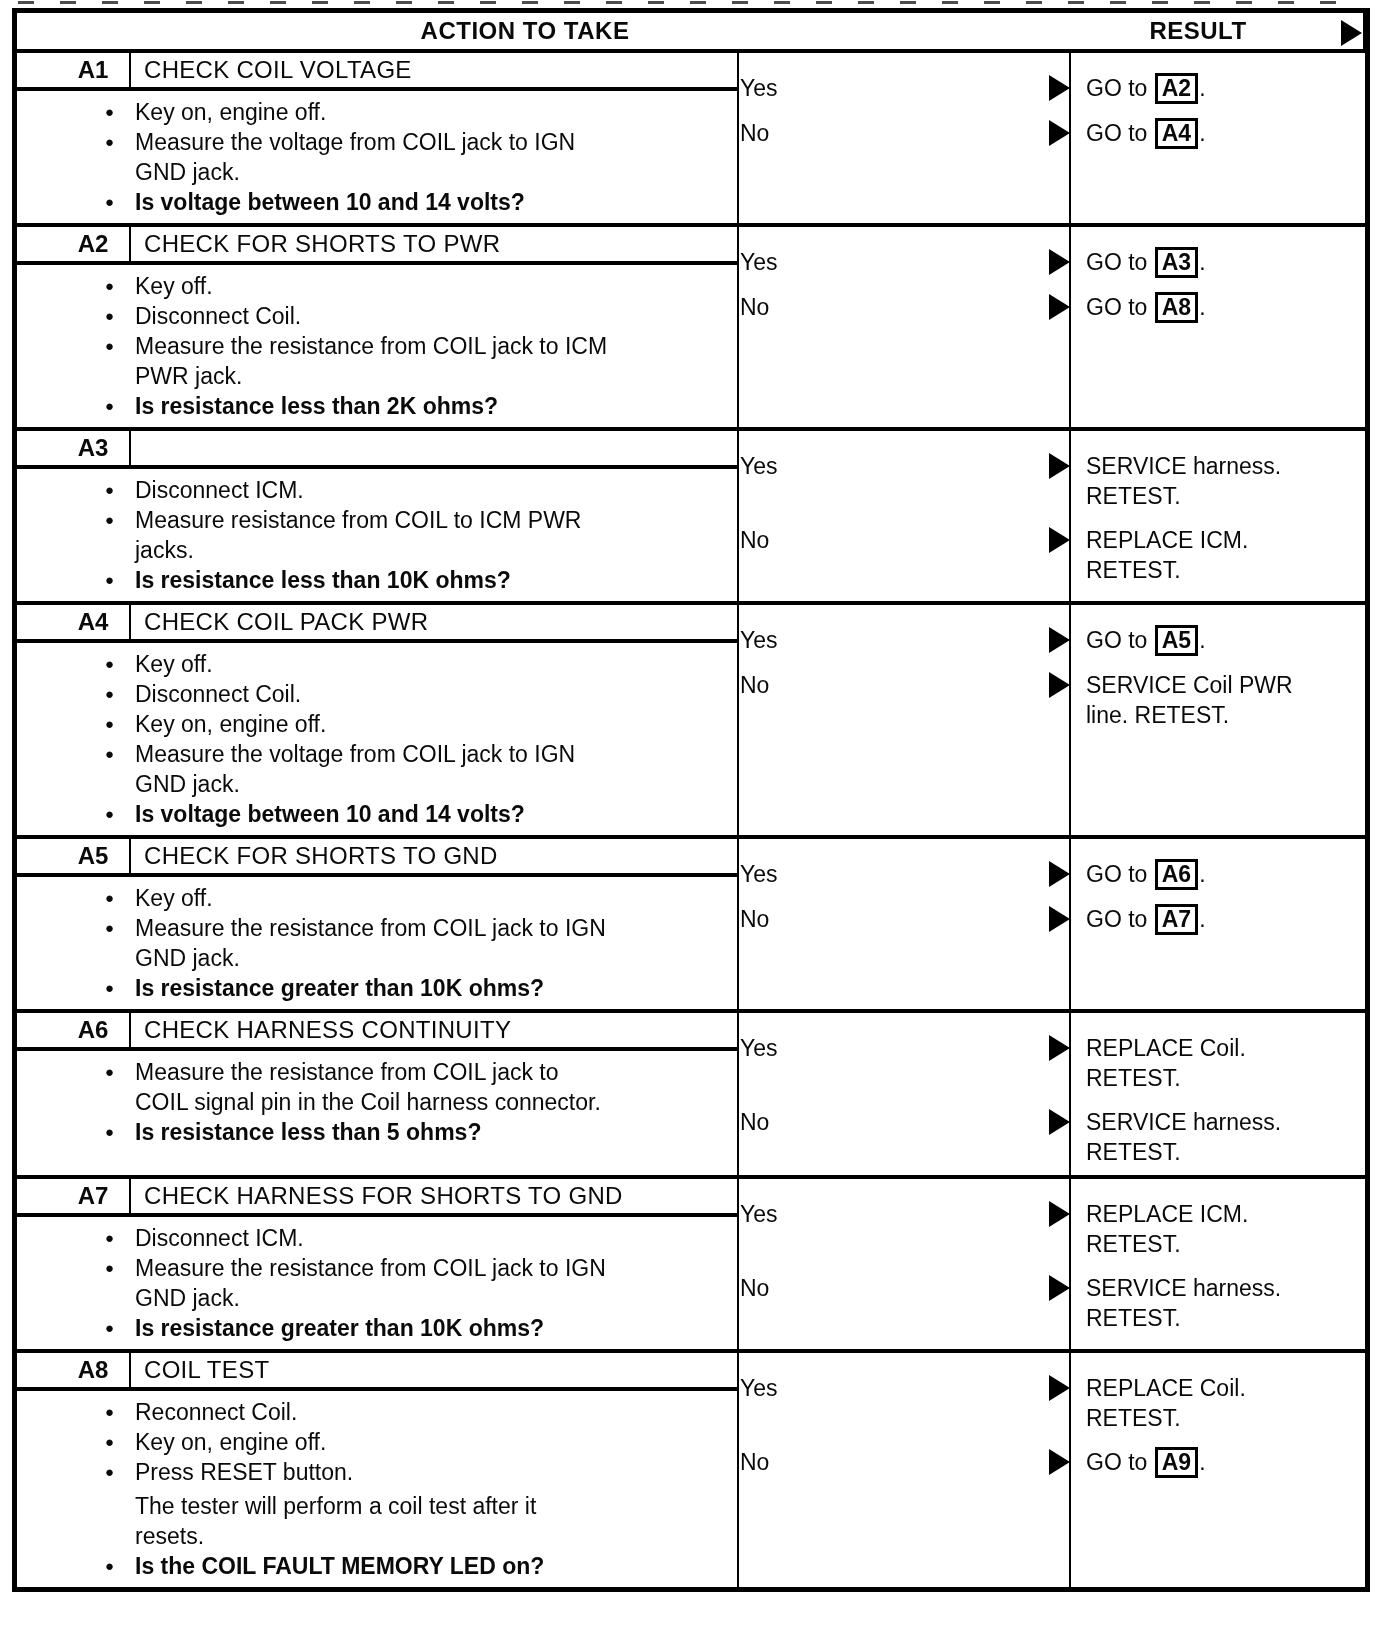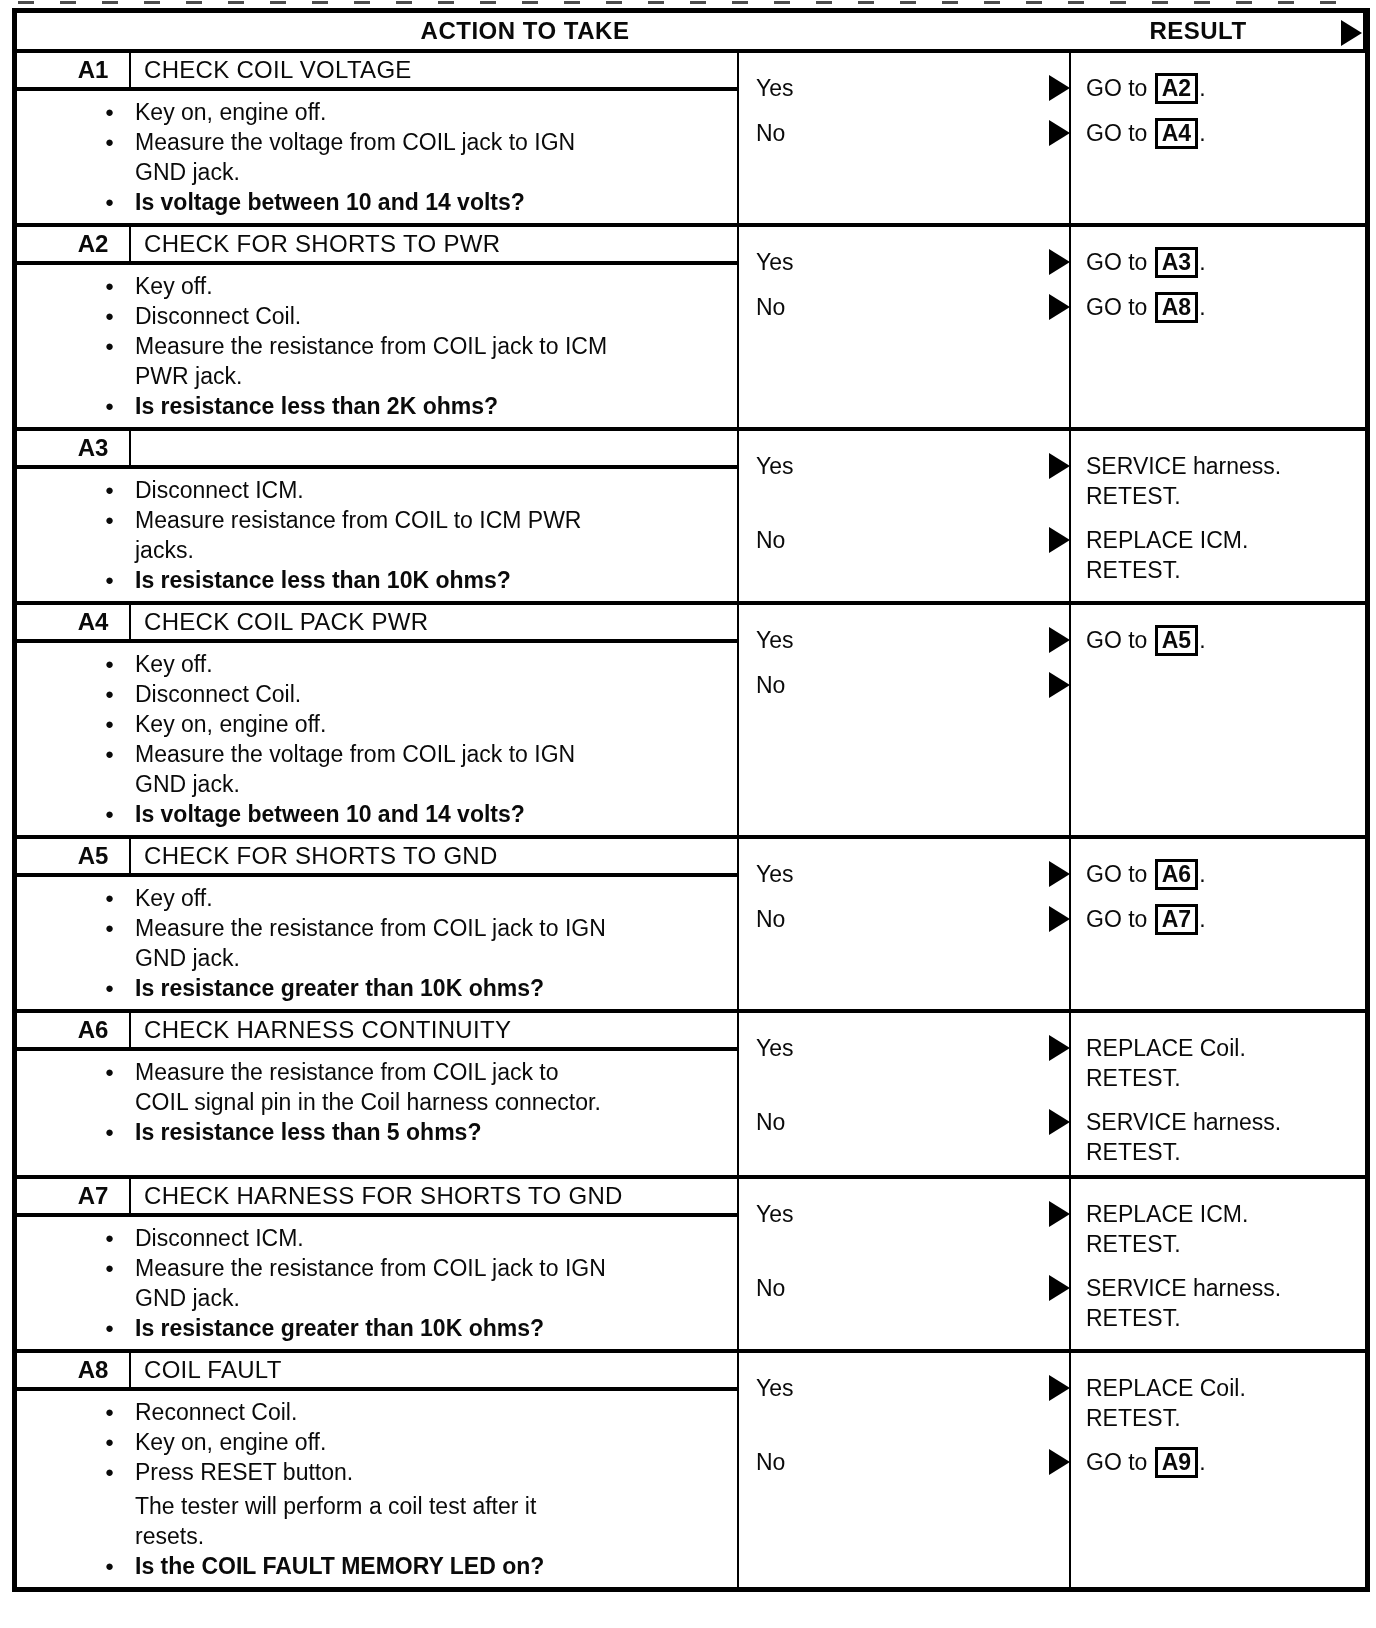--- a/index.html
+++ b/index.html
@@ -66,21 +66,21 @@
   
   .col-right { flex:1; position:relative; padding-top:20px; padding-bottom:8px; }
   .col-right::before {
     content:''; position:absolute; left:330px; top:0; bottom:0;
     width:2px; background:#000;
   }
   .res-row { display:flex; align-items:flex-start; font-size:23px; line-height:30px; }
   .res-row + .res-row { margin-top:14px; }
   .res-left {
     width:330px; flex:none; display:flex; justify-content:space-between;
-    align-items:flex-start; padding-left:17px;
+    align-items:flex-start; padding-left:1px;
   }
   .res-left .tri { margin-top:2px; margin-right:-1px; }
   .action-text { flex:1; padding-left:17px; padding-right:6px; white-space:pre-line; z-index:1; }
   .ref-box {
     display:inline-block; border:3px solid #000;
     padding:0 4px; font-weight:700; line-height:25px; margin:0 1px;
   }
 </style>
 </head>
 <body>
@@ -272,20 +272,22 @@
       <span class="tri"></span>
     </div>
     <div class="action-text">GO to <span class="ref-box">A5</span>.</div>
   </div>
 
   <div class="res-row">
     <div class="res-left">
       <span class="res-label">No</span>
       <span class="tri"></span>
     </div>
+    <div class="action-text">SERVICE Coil PWR
+line. RETEST.</div>
   </div>
 </div>
   </div>
 
   <div class="section">
     <div class="col-left">
       <div class="sec-head">
         <div class="sec-id">A5</div>
         <div class="sec-title">CHECK FOR SHORTS TO GND</div>
       </div>
@@ -408,21 +410,21 @@
     <div class="action-text">SERVICE harness.
 RETEST.</div>
   </div>
 </div>
   </div>
 
   <div class="section">
     <div class="col-left">
       <div class="sec-head">
         <div class="sec-id">A8</div>
-        <div class="sec-title">COIL FAULT</div>
+        <div class="sec-title">COIL TEST</div>
       </div>
       <div class="sec-steps">
   <div class="step">
     <span class="bullet">●</span>
     <span class="step-text">Reconnect Coil.</span>
   </div>
 
   <div class="step">
     <span class="bullet">●</span>
     <span class="step-text">Key on, engine off.</span>

